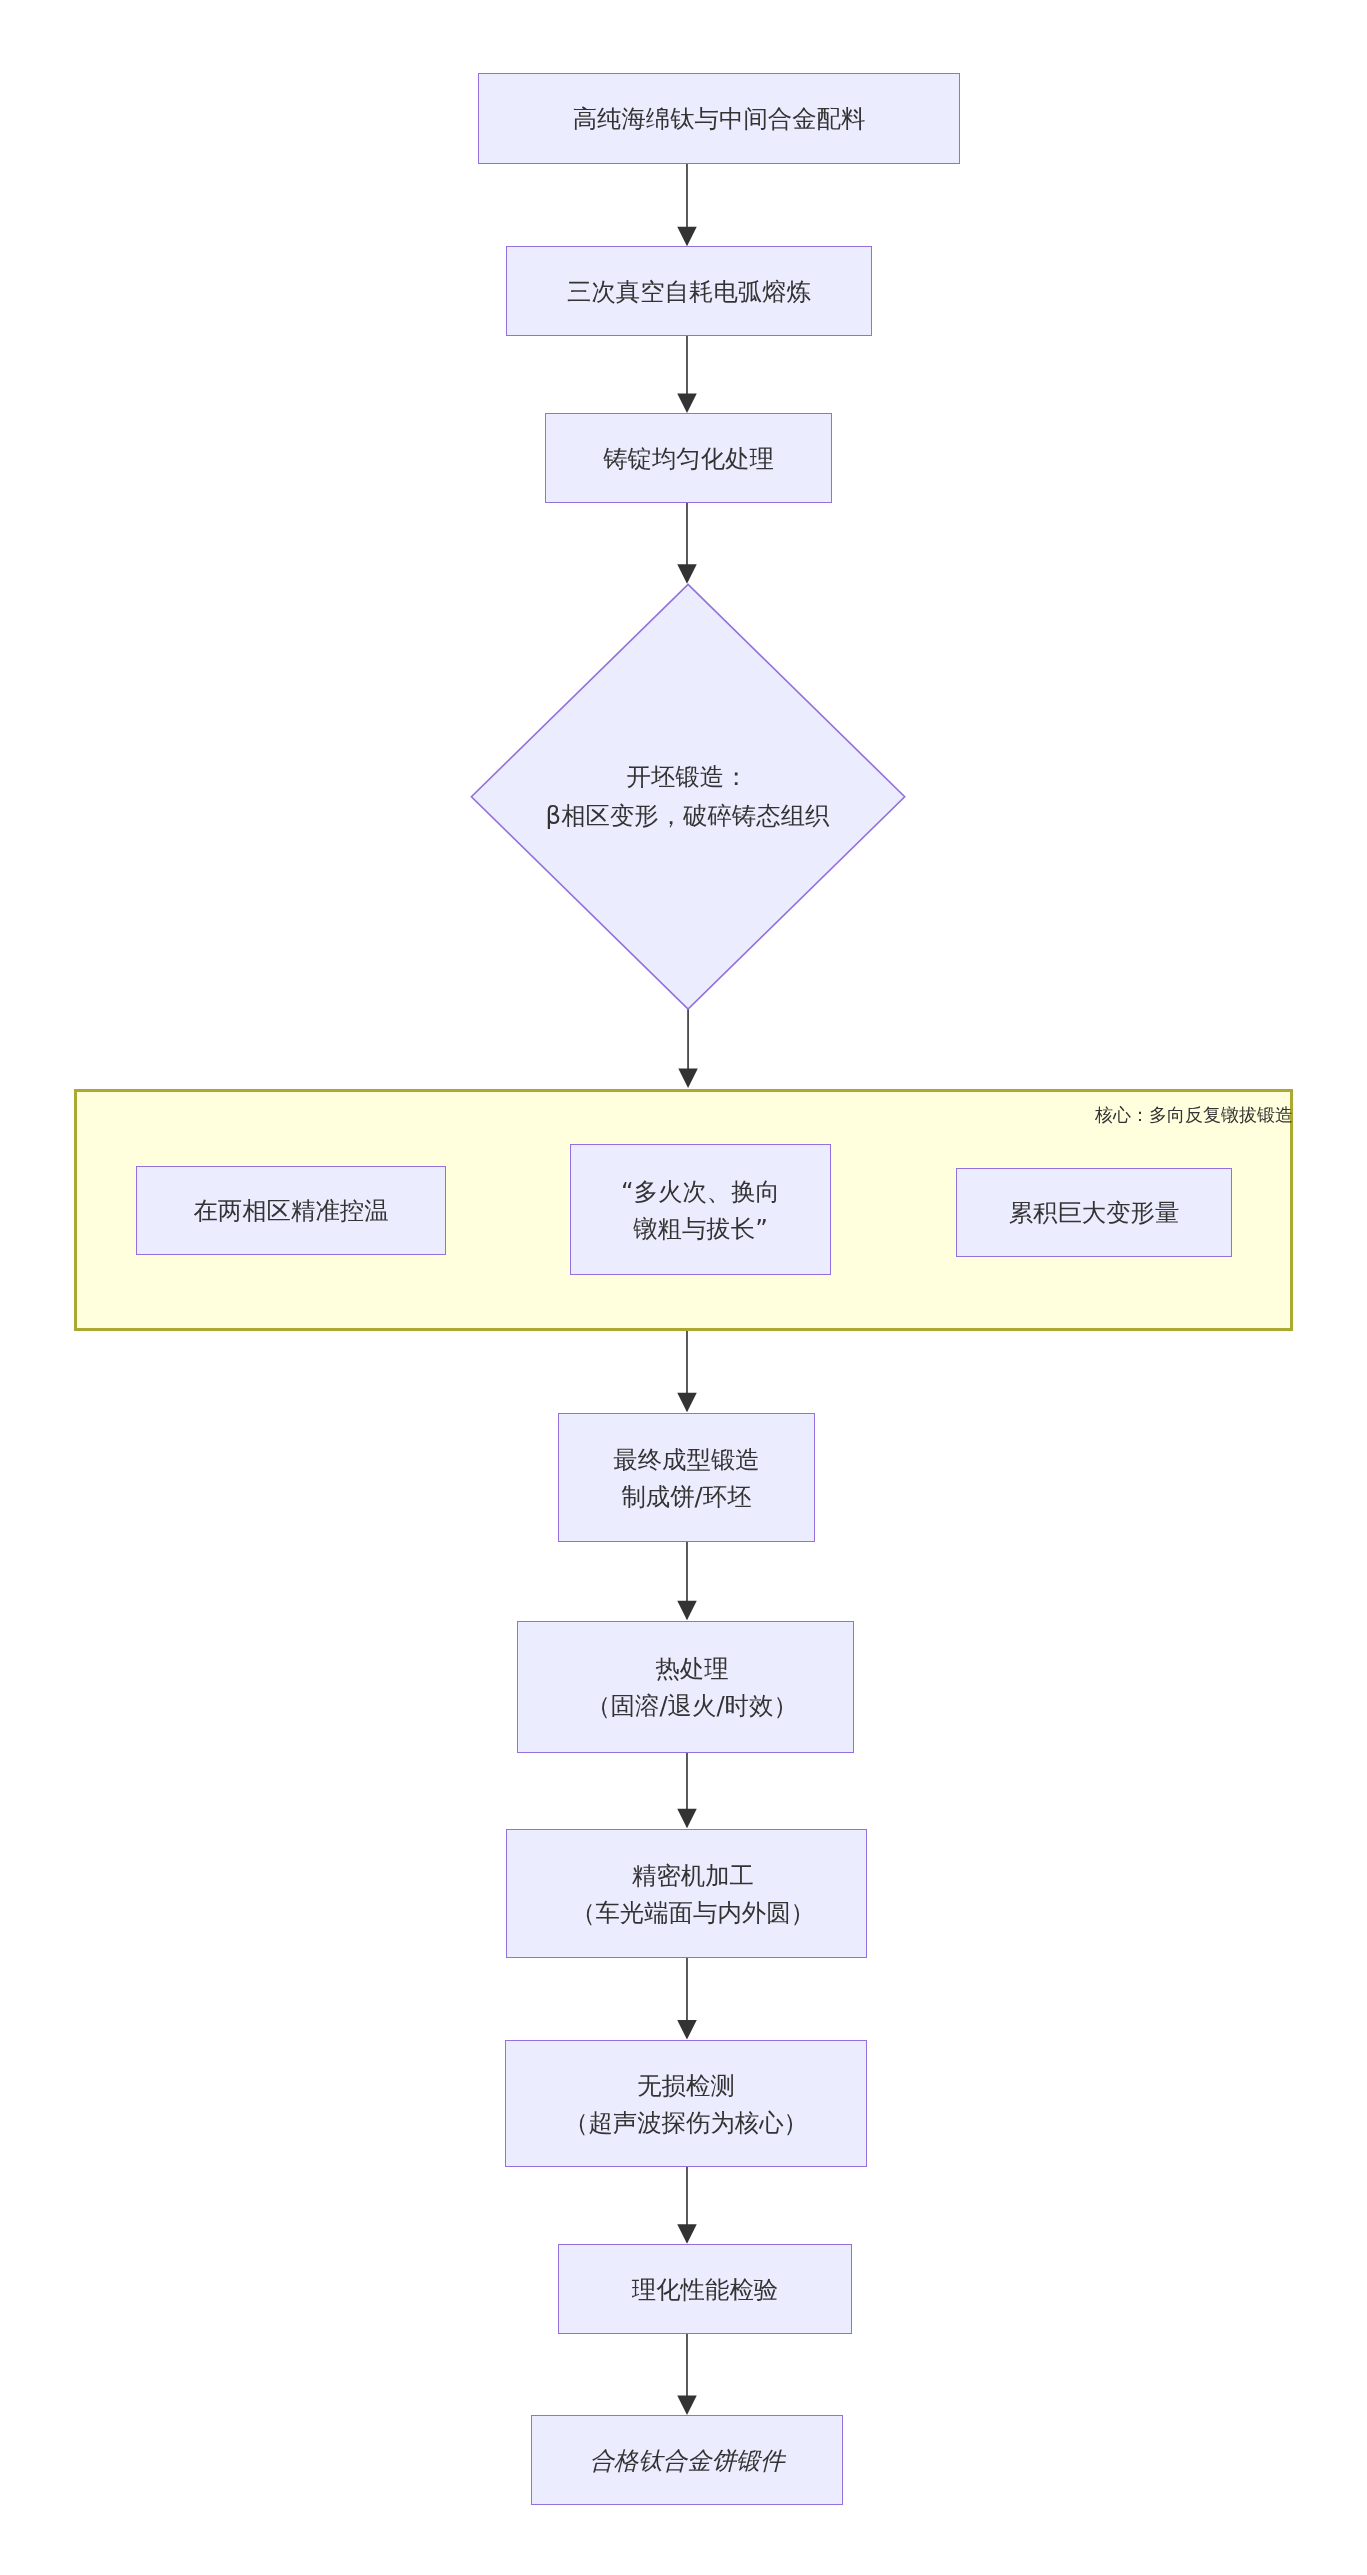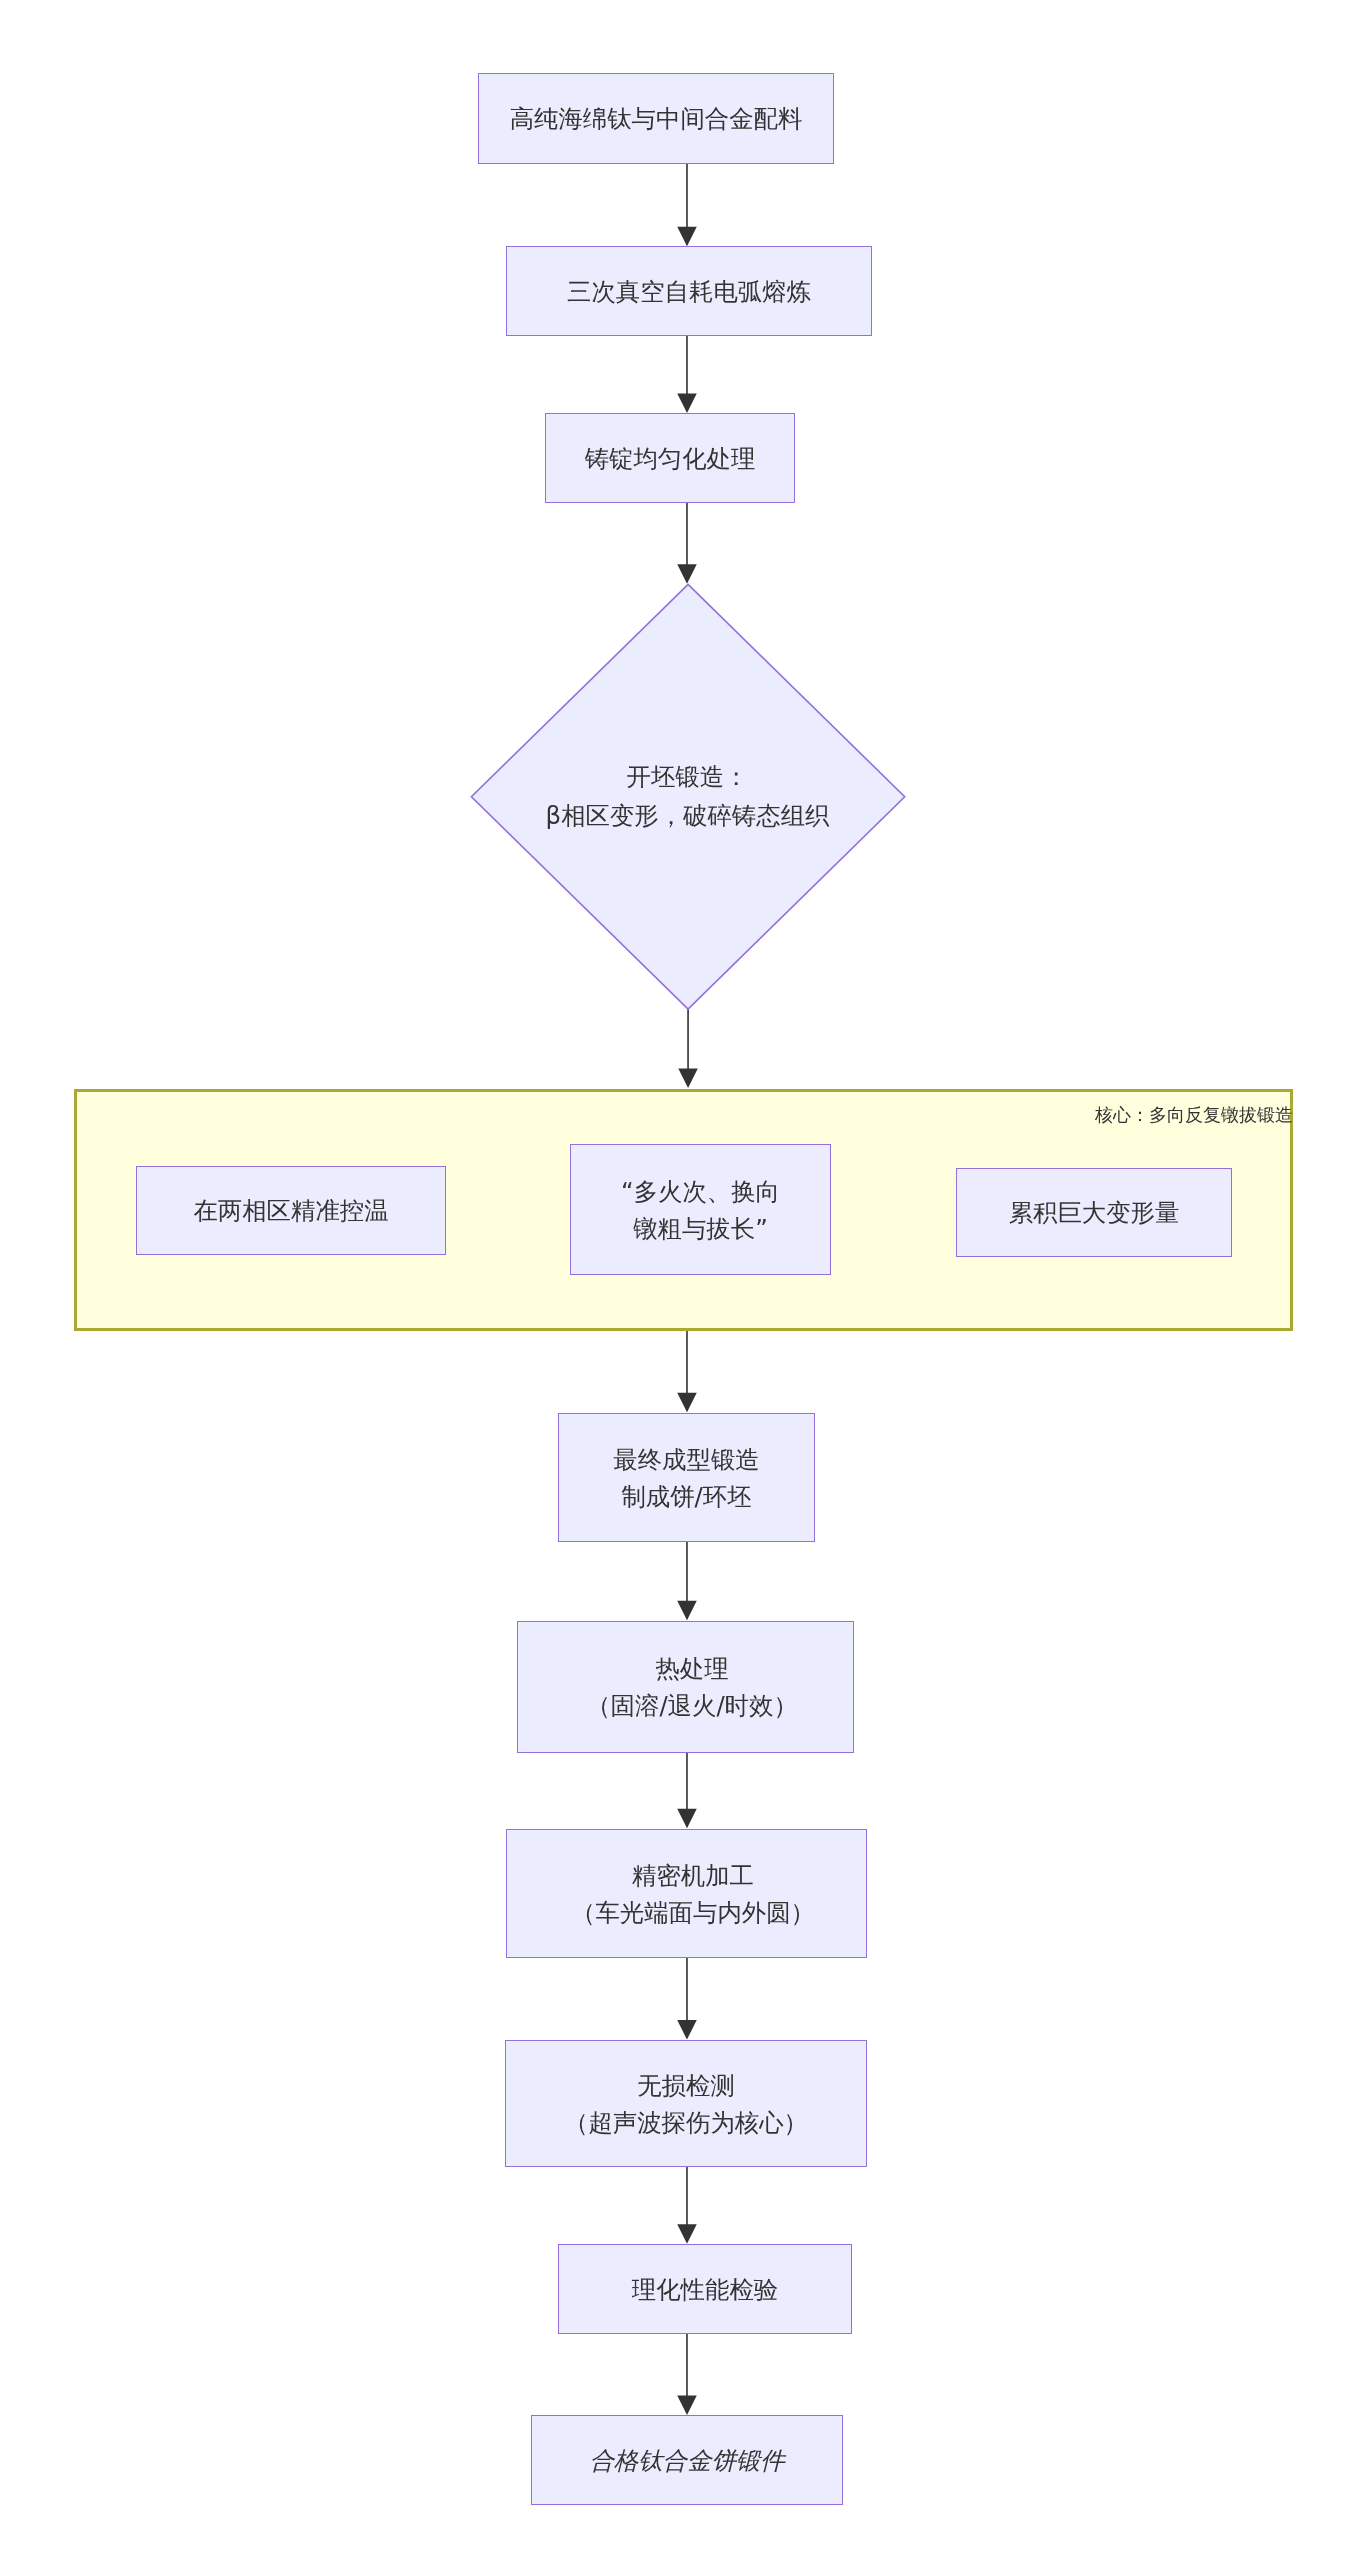--- a/index.html
+++ b/index.html
@@ -106,29 +106,29 @@
 
     <line class="edge" x1="825" y1="2235" x2="1046" y2="2235" marker-end="url(#arrowhead)"></line>
     <line class="edge" x1="1535" y1="2238" x2="1758" y2="2238" marker-end="url(#arrowhead)"></line>
 
     <polygon class="diamond-shape" points="1270,1079 1670,1471 1270,1863 870,1471"></polygon>
   </svg>
 
   <div class="cluster" style="left:74px;top:1089px;width:1219px;height:242px;"></div>
   <div class="cluster-title" style="left:74px;top:1096px;width:1219px;">核心：多向反复镦拔锻造</div>
 
-  <div class="node" style="left:478px;top:73px;width:356px;height:91px;">
+  <div class="node" style="left:478px;top:73px;width:482px;height:91px;">
     <span class="label-text">高纯海绵钛与中间合金配料</span>
   </div>
 
   <div class="node" style="left:506px;top:246px;width:366px;height:90px;">
     <span class="label-text">三次真空自耗电弧熔炼</span>
   </div>
 
-  <div class="node" style="left:545px;top:413px;width:250px;height:90px;">
+  <div class="node" style="left:545px;top:413px;width:287px;height:90px;">
     <span class="label-text">铸锭均匀化处理</span>
   </div>
 
   <div class="diamond-label" style="left:444px;top:757px;width:487px;">开坯锻造：
 β相区变形，破碎铸态组织</div>
 
   <div class="node" style="left:136px;top:1166px;width:310px;height:89px;">
     <span class="label-text">在两相区精准控温</span>
   </div>
 

